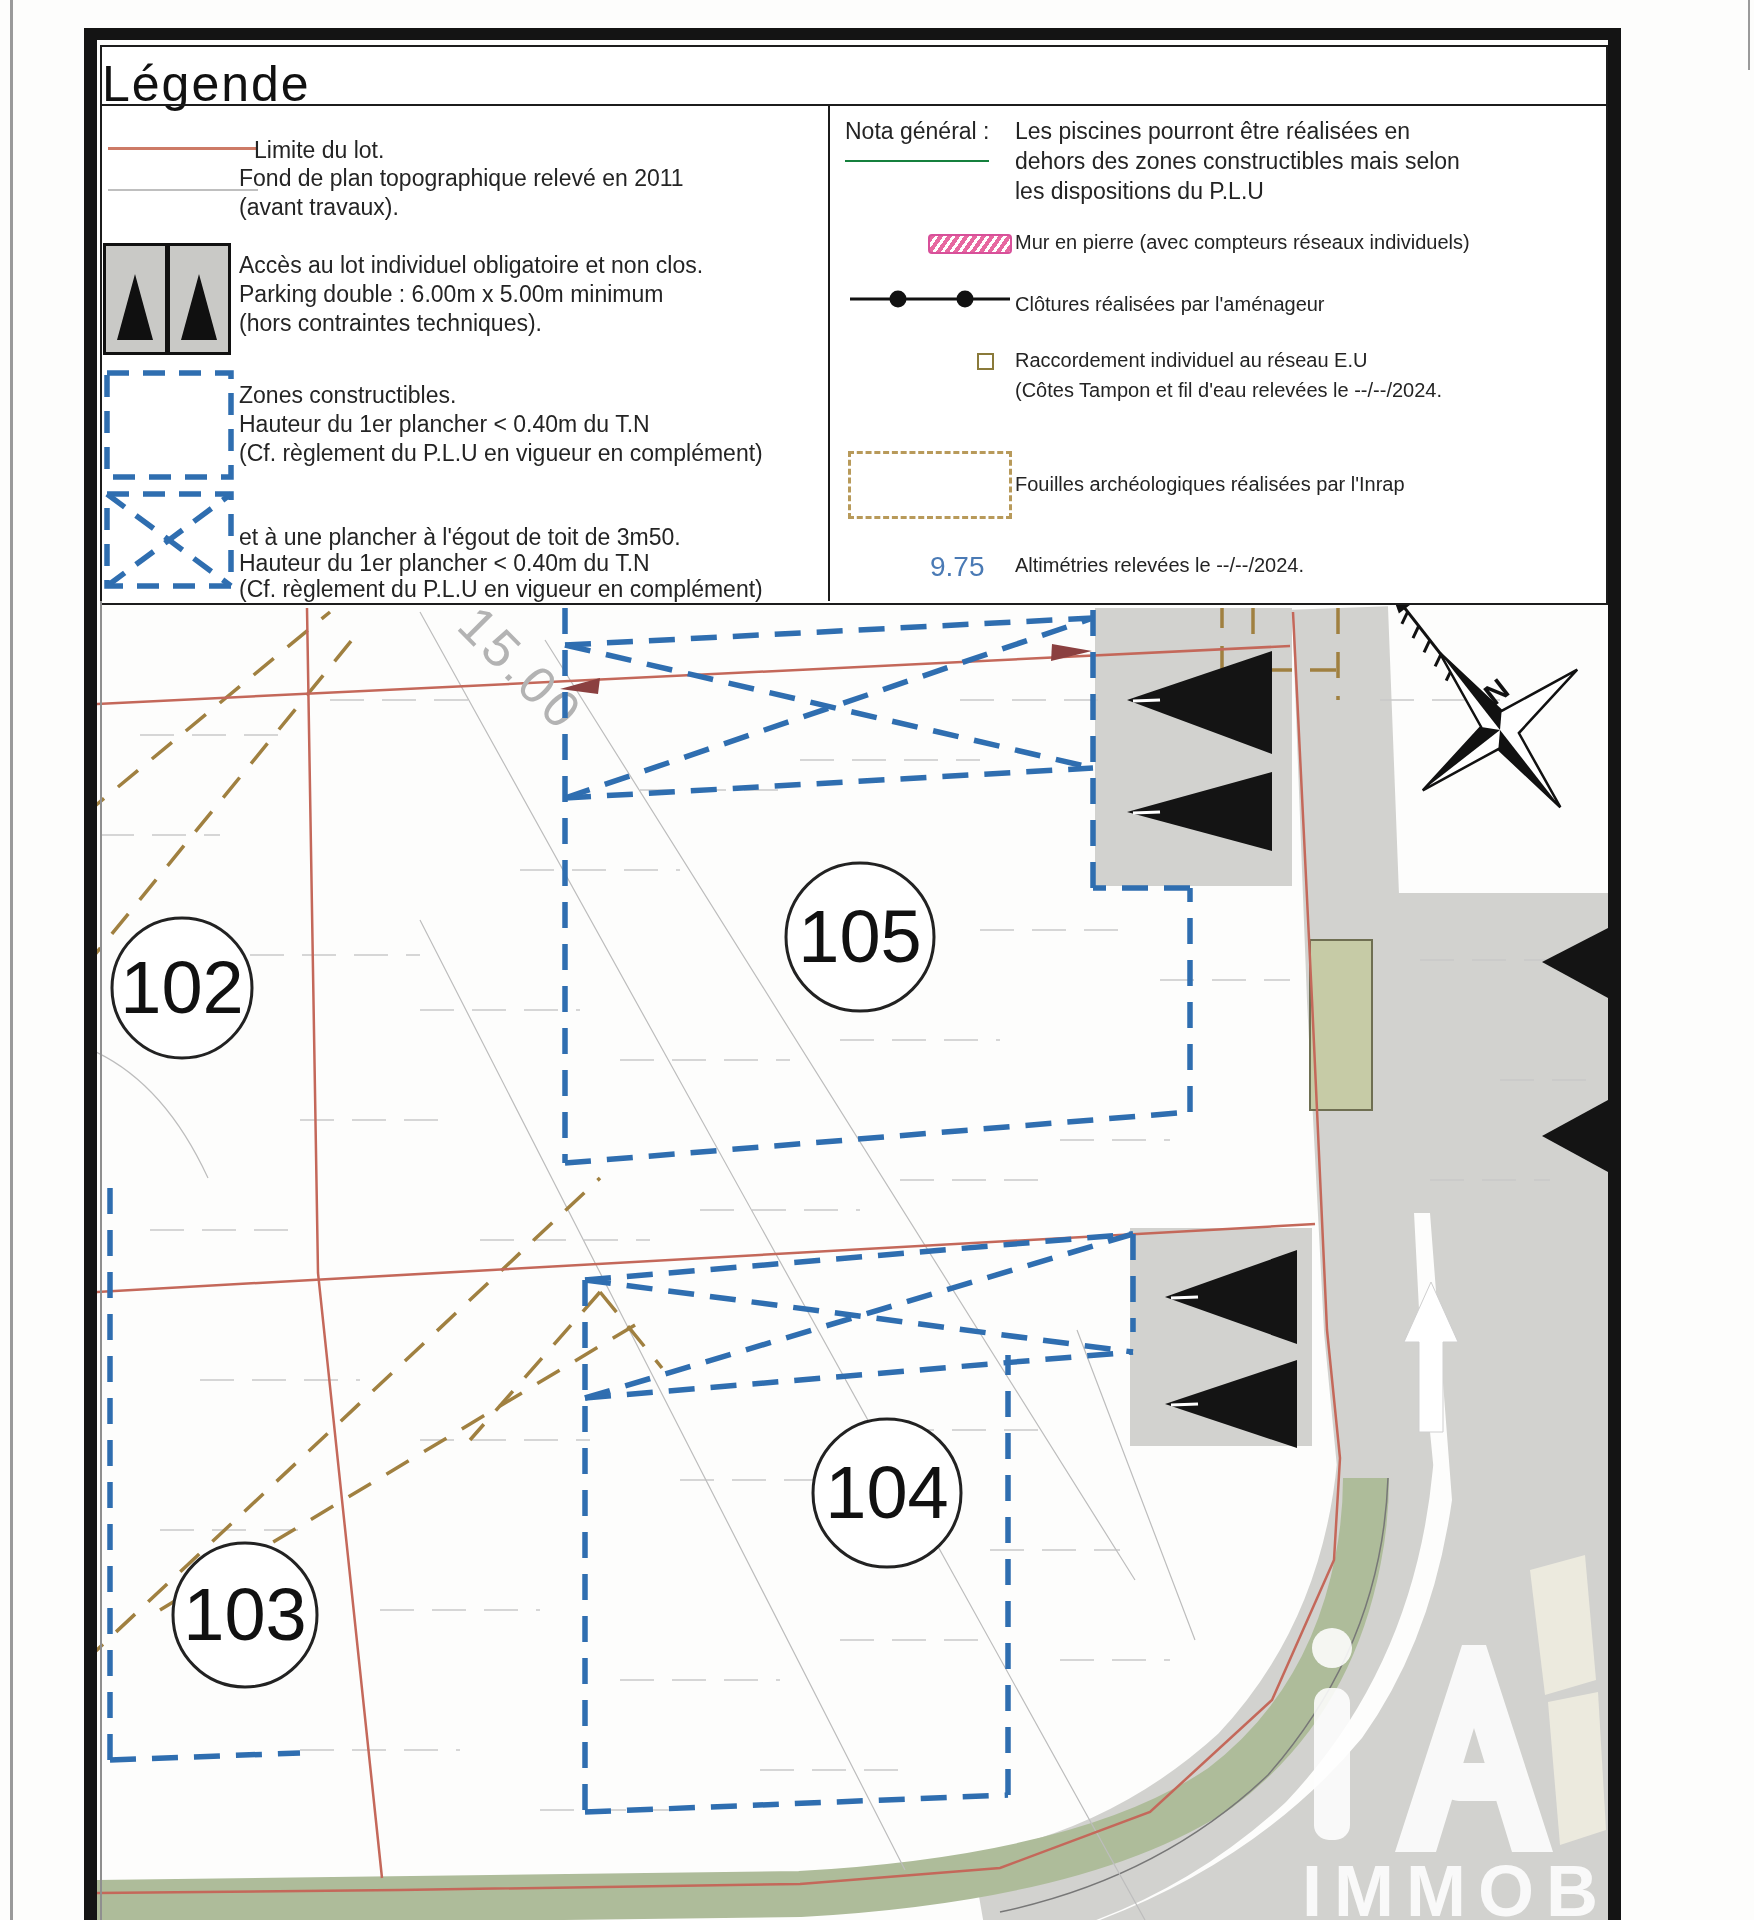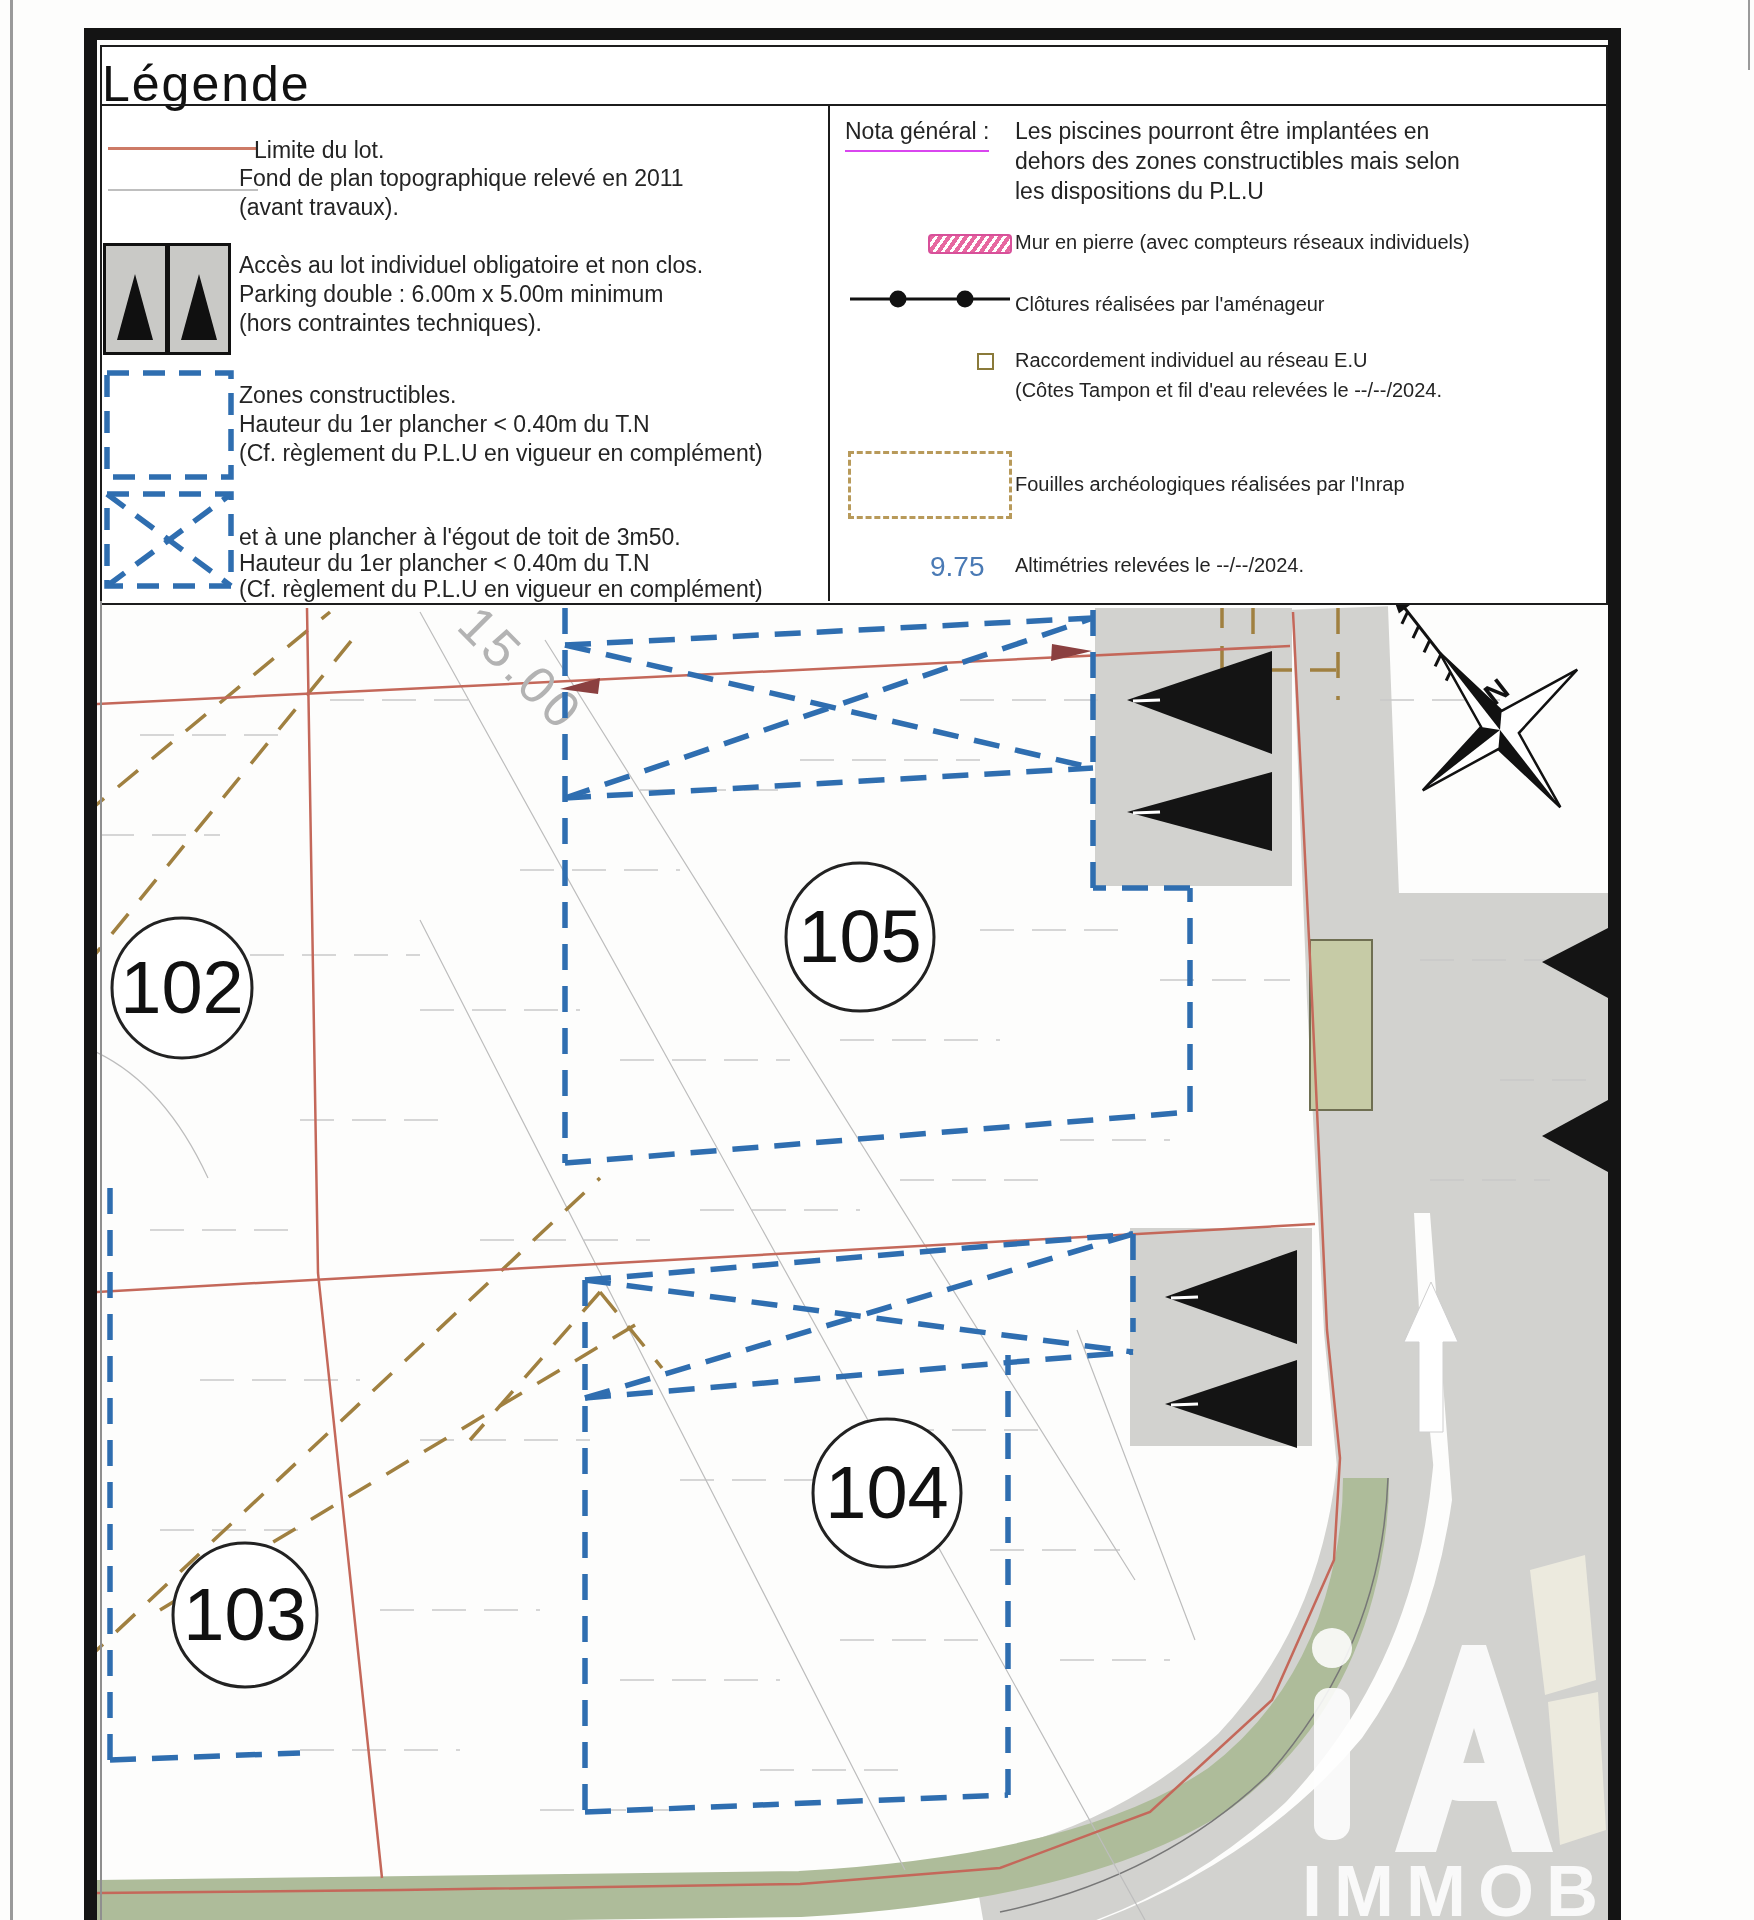--- a/index.html
+++ b/index.html
@@ -10,21 +10,21 @@
   .scan-line{position:absolute;background:#9a9a9a;}
   
   #legend-box{position:absolute;left:100px;top:45px;width:1504px;height:556px;
               border:2.5px solid #1c1c1c;background:#ffffff;}
   #legend-title{position:absolute;left:0;top:8px;width:100%;text-align:left;
                 font-size:50px;letter-spacing:2px;color:#111;}
   #legend-title-rule{position:absolute;left:0;top:57px;width:100%;height:0;border-bottom:2.5px solid #1c1c1c;}
   #legend-divider{position:absolute;left:726px;top:57px;height:497px;width:0;border-left:2.5px solid #1c1c1c;}
   .leg-text{position:absolute;font-size:23px;line-height:27px;white-space:nowrap;color:#242424;}
   .leg-text.sm{font-size:20px;}
-  .underline{border-bottom:2px solid #d946ef;padding-bottom:5px;}
+  .underline{border-bottom:2px solid #15803d;padding-bottom:15px;}
   
   .swatch-line-red{position:absolute;left:6px;top:100px;width:150px;height:3px;background:#cd7a66;}
   .swatch-line-gray{position:absolute;left:6px;top:142px;width:150px;height:2px;background:#bfbfbf;}
   #parking-symbol{position:absolute;left:1px;top:196px;width:128px;height:112px;display:flex;}
   .park-cell{flex:1;border:3px solid #111;background:#c9c9c6;position:relative;}
   .park-cell + .park-cell{border-left:2px solid #111;}
   .park-tri{position:absolute;left:50%;bottom:12px;transform:translateX(-50%);width:0;height:0;
             border-left:18px solid transparent;border-right:18px solid transparent;border-bottom:66px solid #101010;}
   .blue-swatch{position:absolute;left:1px;}
   #mur-swatch{position:absolute;left:826px;top:187px;width:80px;height:16px;border:2px solid #d8509a;border-radius:4px;
@@ -220,21 +220,21 @@
     <div class="leg-text" style="left:137px;top:234px;">Parking double : 6.00m x 5.00m minimum</div>
     <div class="leg-text" style="left:137px;top:263px;">(hors contraintes techniques).</div>
     <div class="leg-text" style="left:137px;top:335px;">Zones constructibles.</div>
     <div class="leg-text" style="left:137px;top:364px;">Hauteur du 1er plancher &lt; 0.40m du T.N</div>
     <div class="leg-text" style="left:137px;top:393px;">(Cf. règlement du P.L.U en vigueur en complément)</div>
     <div class="leg-text" style="left:137px;top:477px;">et à une plancher à l'égout de toit de 3m50.</div>
     <div class="leg-text" style="left:137px;top:503px;">Hauteur du 1er plancher &lt; 0.40m du T.N</div>
     <div class="leg-text" style="left:137px;top:529px;">(Cf. règlement du P.L.U en vigueur en complément)</div>
 
     <div class="leg-text underline" style="left:743px;top:71px;">Nota général :</div>
-    <div class="leg-text" style="left:913px;top:71px;">Les piscines pourront être implantées en</div>
+    <div class="leg-text" style="left:913px;top:71px;">Les piscines pourront être réalisées en</div>
     <div class="leg-text" style="left:913px;top:101px;">dehors des zones constructibles mais selon</div>
     <div class="leg-text" style="left:913px;top:131px;">les dispositions du P.L.U</div>
 
     <div id="mur-swatch"></div>
     <div class="leg-text sm" style="left:913px;top:182px;">Mur en pierre (avec compteurs réseaux individuels)</div>
 
     <svg style="position:absolute;left:748px;top:242px;" width="162" height="20">
       <line x1="0" y1="10" x2="160" y2="10" stroke="#111" stroke-width="3"></line>
       <circle cx="48" cy="10" r="8.5" fill="#111"></circle>
       <circle cx="115" cy="10" r="8.5" fill="#111"></circle>

